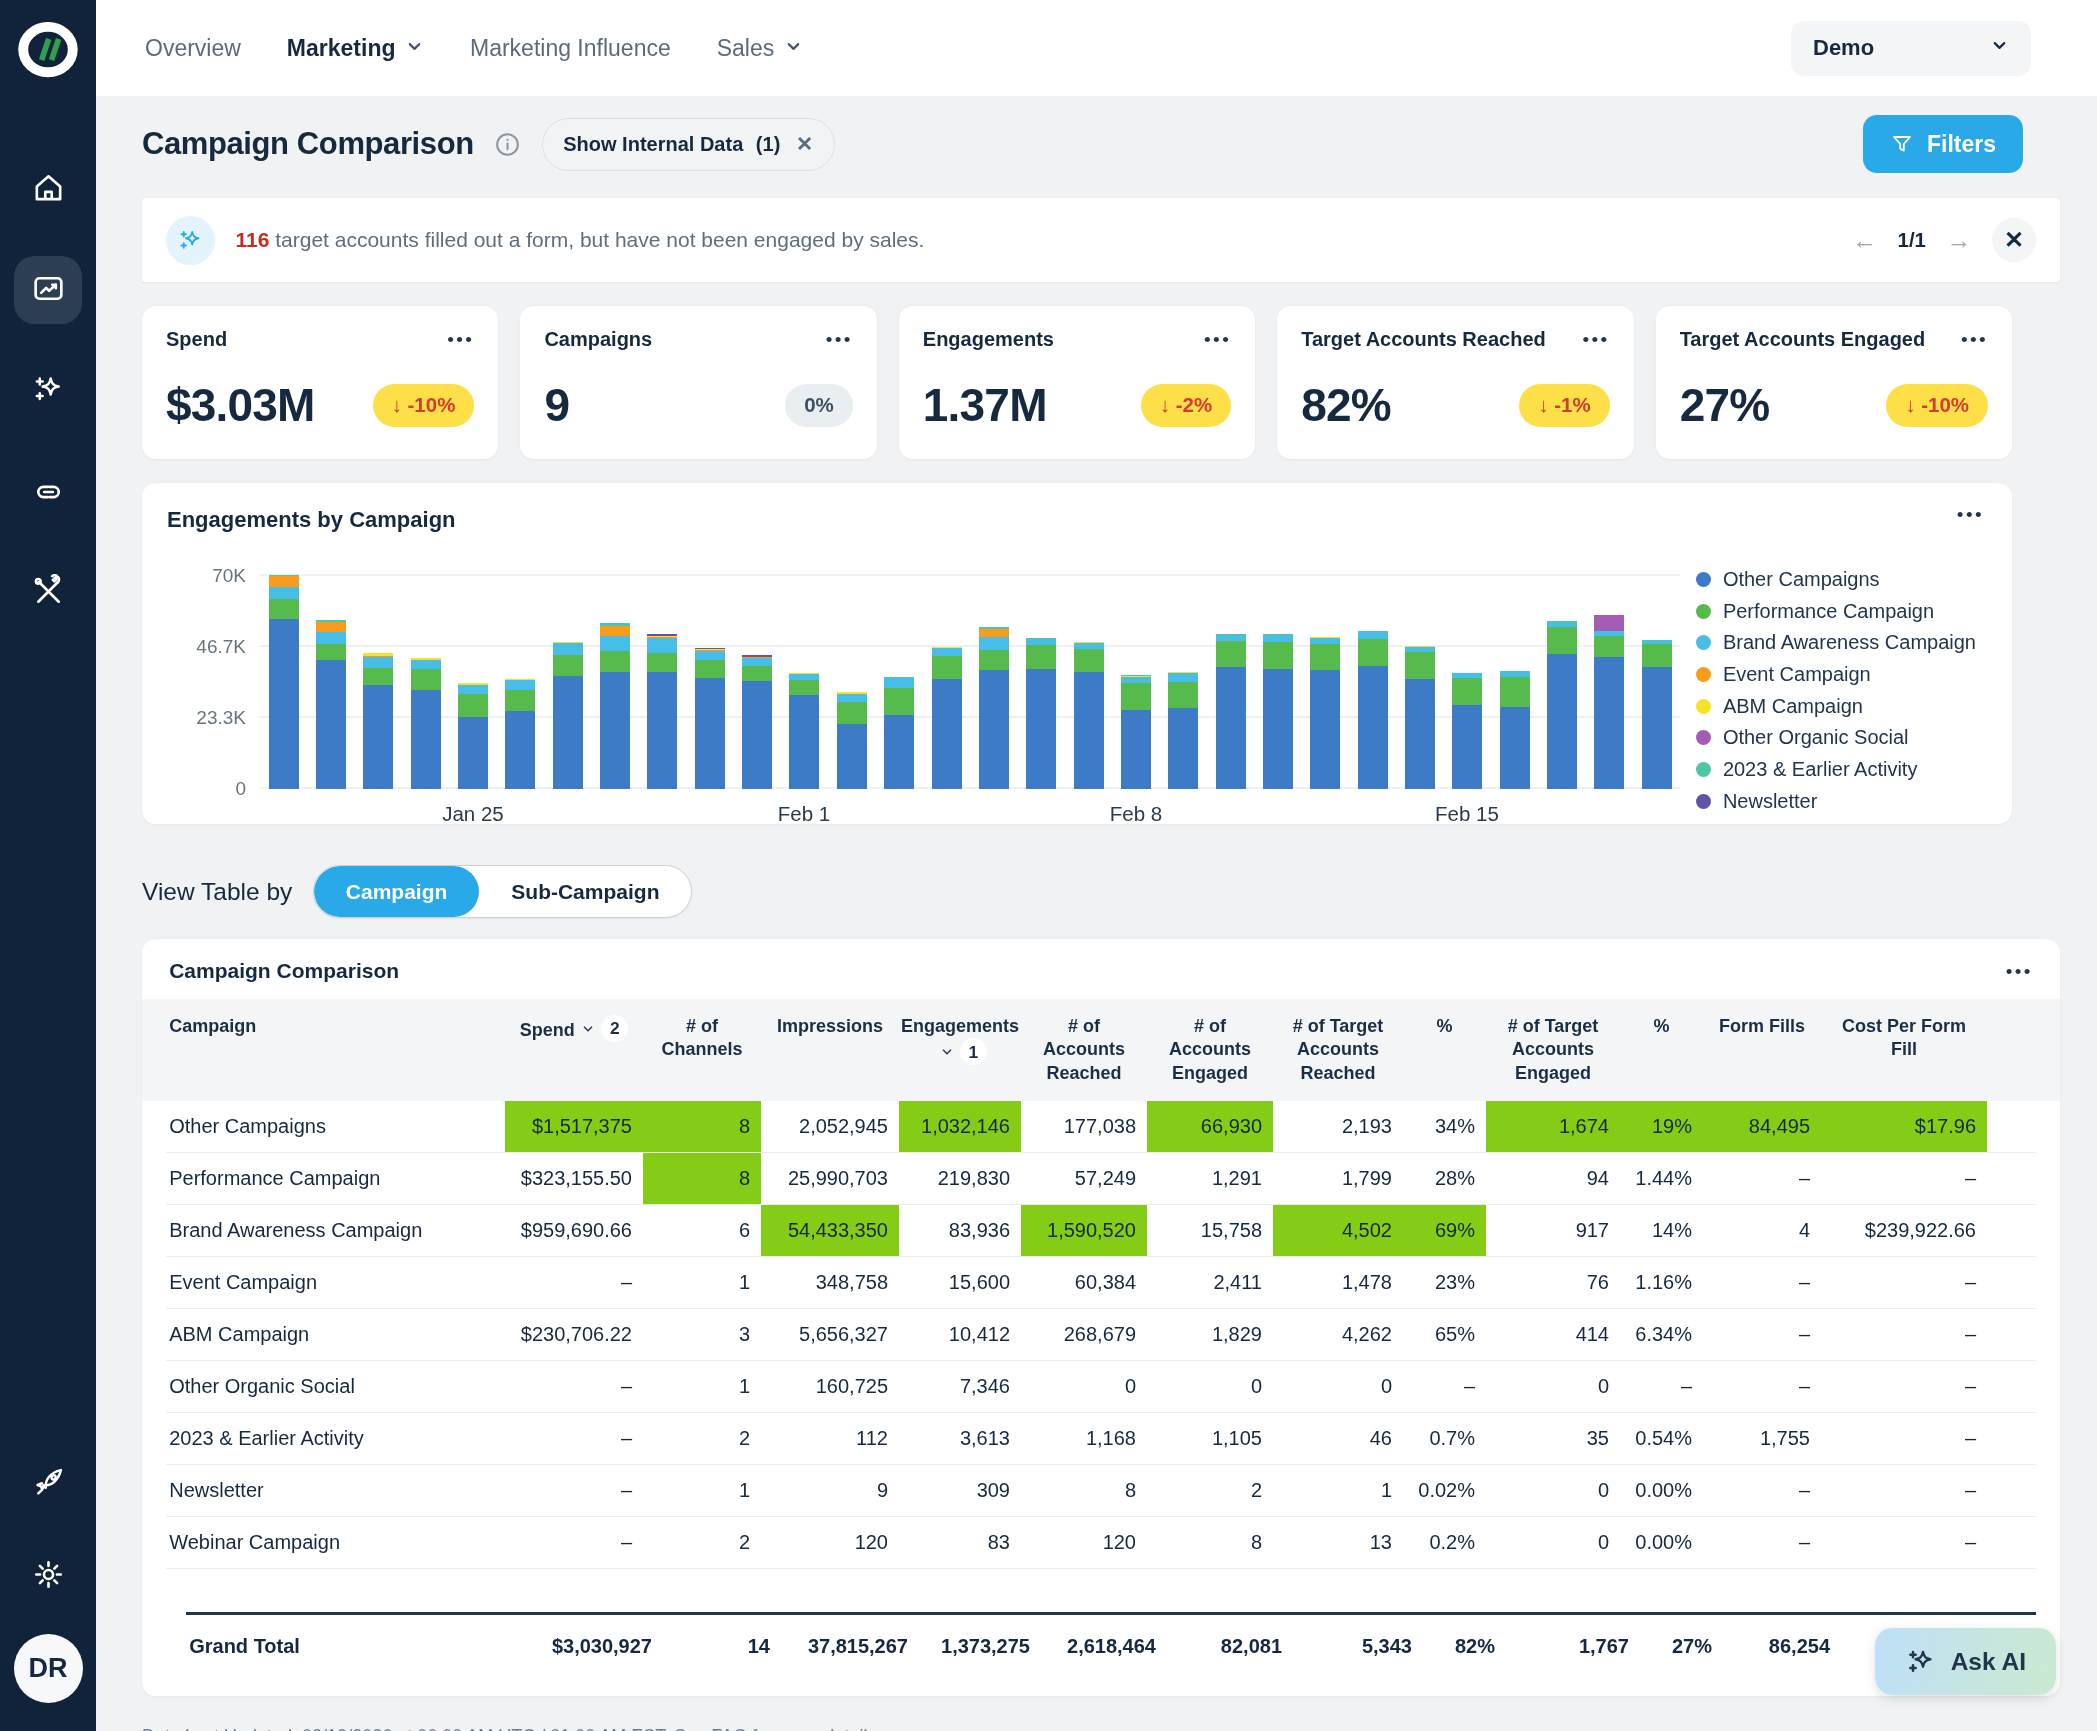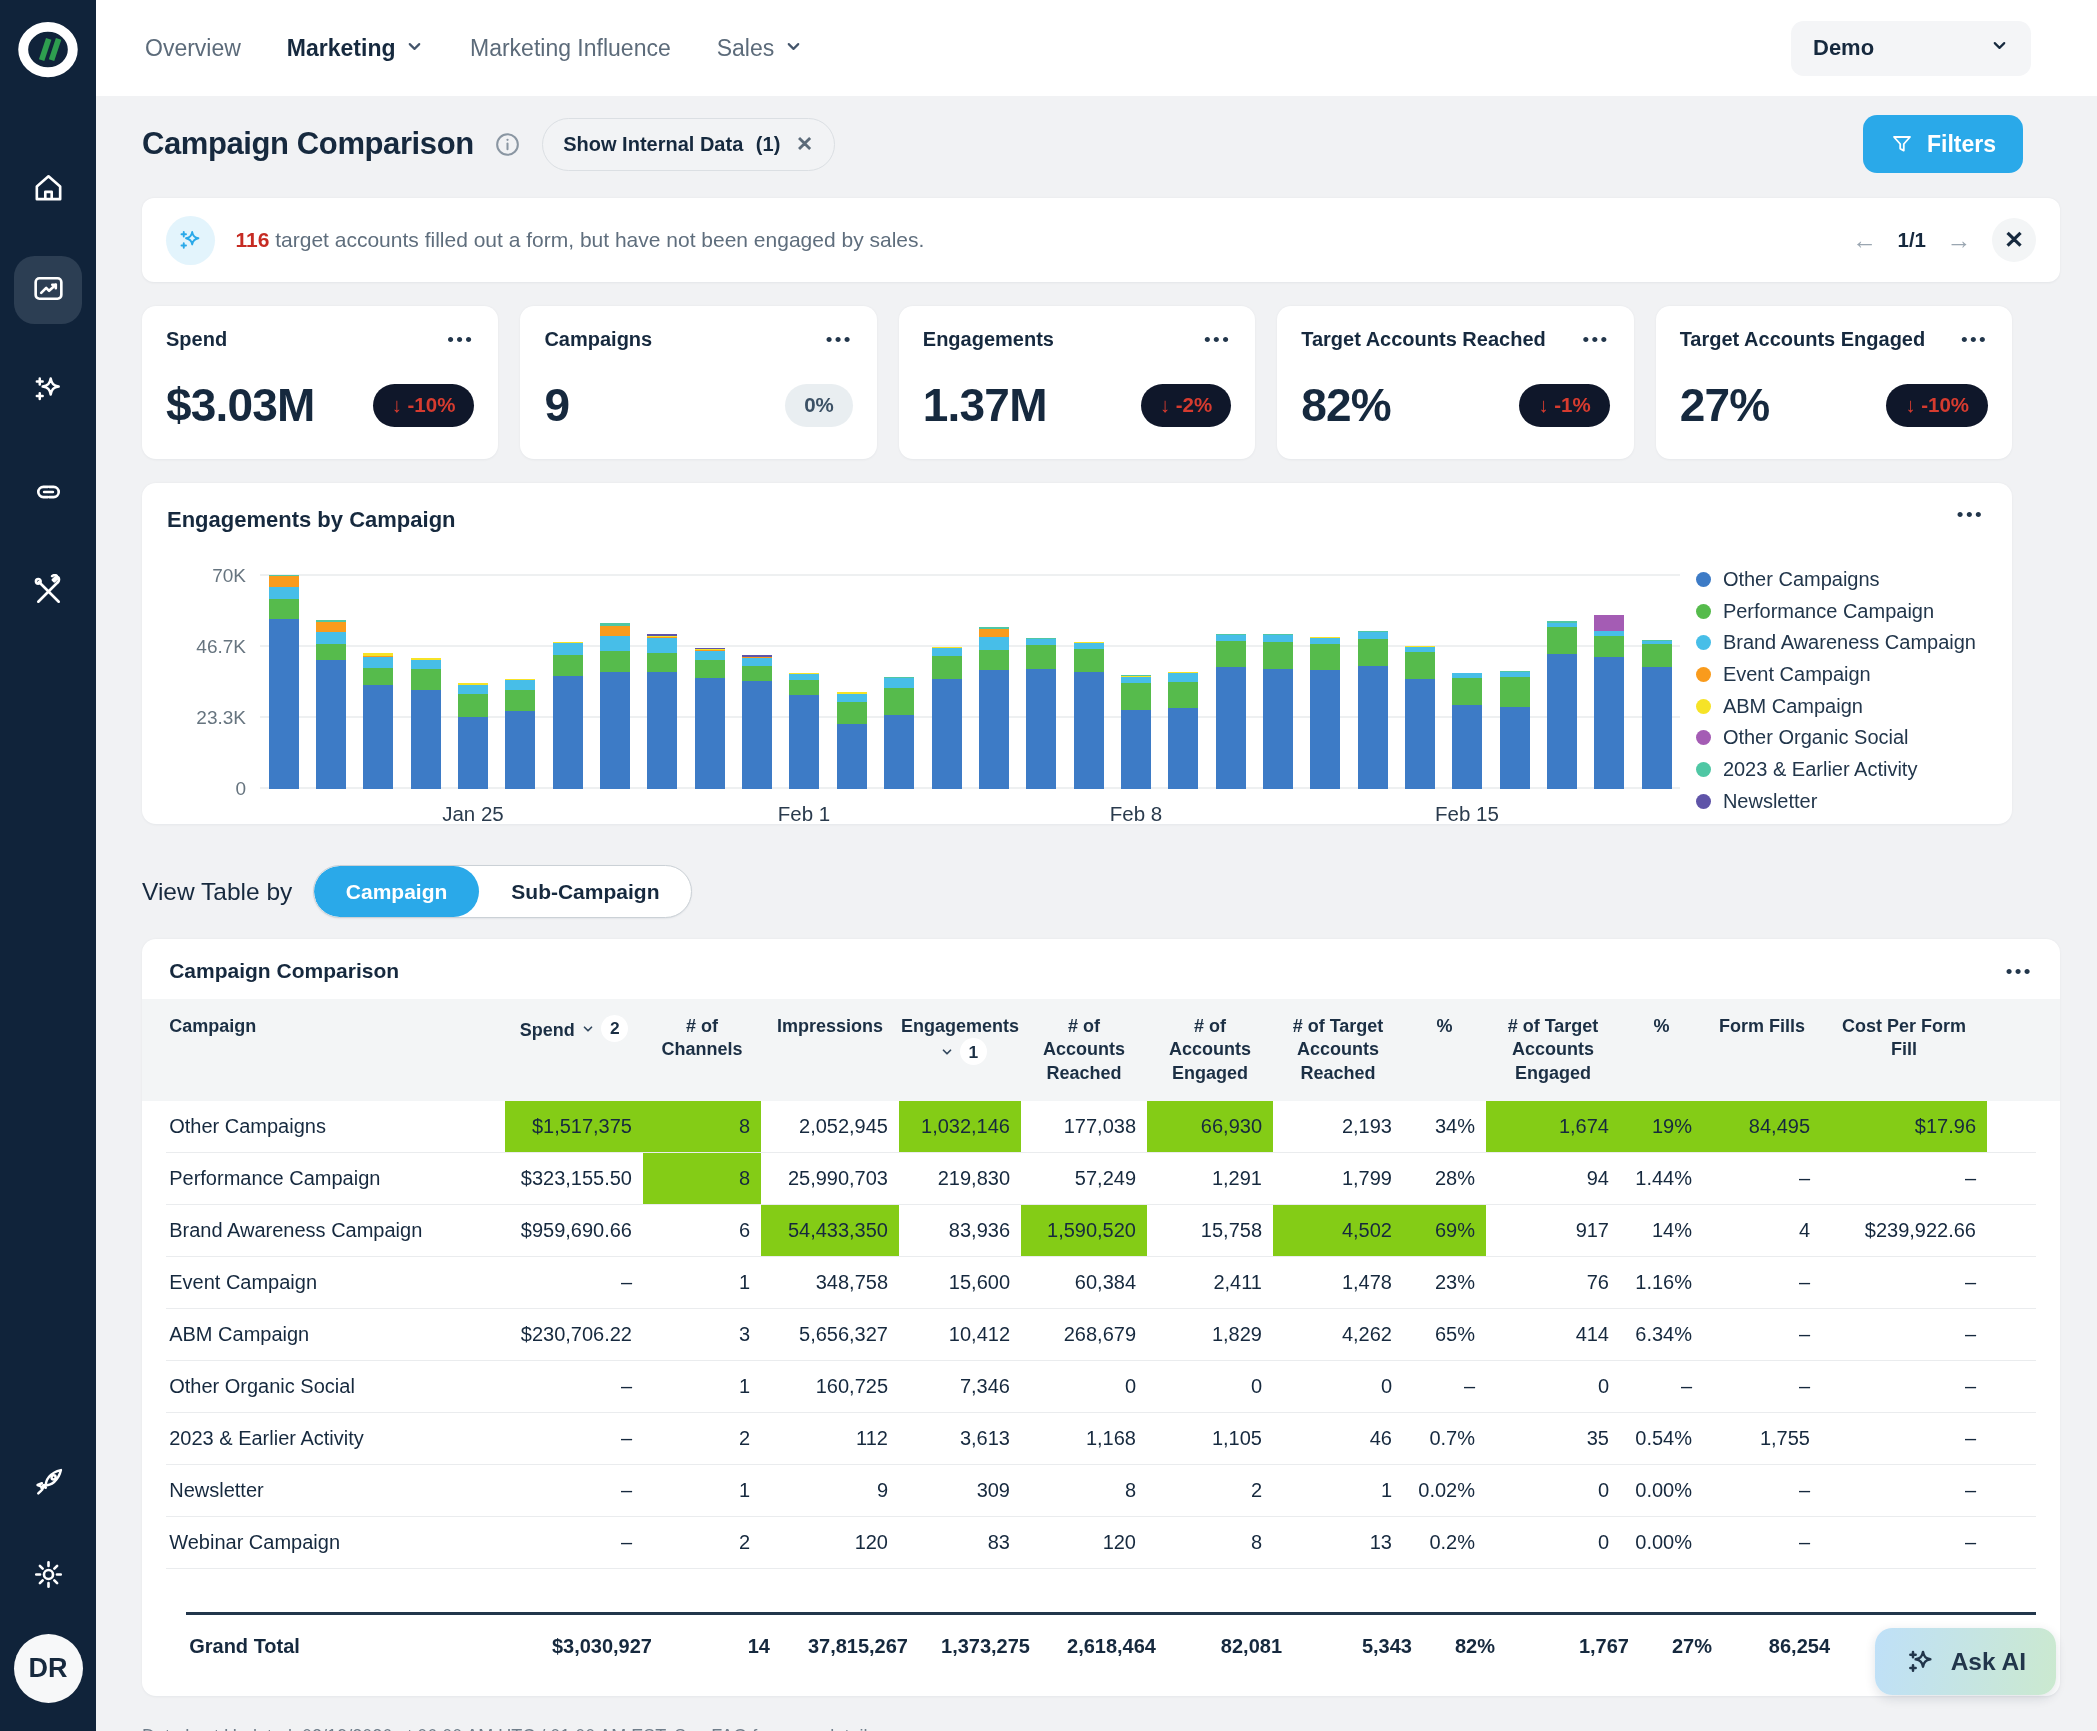--- a/index.html
+++ b/index.html
@@ -34,41 +34,41 @@
   .pill{height:51px;border:1.6px solid #DBDFE3;background:#F2F3F5;border-radius:27px;
     display:flex;align-items:center;gap:12.6px;padding:0 20.5px;font-size:20px;font-weight:600;cursor:pointer;}
   .pill svg.cal{width:24px;height:24px;}
   .pill .chev{width:17.4px;height:17.4px;color:#44556B;}
   .pill .x{font-size:20.5px;color:#5C6B7A;margin-left:3.2px;}
   .filters-btn{margin-left:auto;margin-right:85px;height:58px;background:#2AA9E9;border:none;border-radius:14px;
     color:#fff;font-size:23px;font-weight:700;display:flex;align-items:center;gap:12.6px;padding:0 27px;cursor:pointer;
     font-family:"Liberation Sans",sans-serif;}
   .filters-btn svg{width:24px;height:24px;}
   
-  .banner{margin-top:25px;height:84px;background:#fff;border-radius:12px;box-shadow:0 0.8px 2.4px rgba(16,36,58,.06);
+  .banner{margin-top:25px;height:84px;background:#fff;border-radius:3px;box-shadow:0 0.8px 2.4px rgba(16,36,58,.06);
     display:flex;align-items:center;padding:0 24px;}
   .banner-ic{width:49px;height:49px;border-radius:50%;background:#E3F4FC;display:flex;align-items:center;justify-content:center;}
   .banner-ic svg{width:27px;height:27px;}
   .banner-text{margin-left:20.5px;font-size:21px;color:#5F6E7D;}
   .banner-text b{color:#C62B23;font-weight:800;}
   .banner-ctrl{margin-left:auto;display:flex;align-items:center;gap:20.5px;}
   .banner-ctrl .arr{font-size:25px;color:#9AA6B1;cursor:pointer;}
   .banner-ctrl .pg{font-size:20.5px;font-weight:600;}
   .banner-close{width:44px;height:44px;border-radius:50%;background:#F3F5F6;display:flex;align-items:center;justify-content:center;
     font-size:24px;font-weight:700;cursor:pointer;}
   
   .kpis{margin-top:24px;display:flex;gap:22px;}
   .kpi{flex:1;background:#fff;border-radius:14px;box-shadow:0 0.8px 2.4px rgba(16,36,58,.05);padding:22px 24px 27px;}
   .kpi-top{display:flex;align-items:center;justify-content:space-between;}
   .kpi-label{font-size:20px;font-weight:700;}
   .dots{font-size:19px;letter-spacing:2.4px;color:#22364B;cursor:pointer;line-height:1;}
   .kpi-bottom{margin-top:27px;display:flex;align-items:center;justify-content:space-between;}
   .kpi-value{font-size:46px;font-weight:800;letter-spacing:-0.8px;}
   .badge{border-radius:788px;padding:9.5px 19px;font-size:20.5px;font-weight:700;display:flex;align-items:center;gap:6.3px;}
-  .badge.negative{background:#0f172a;color:#D63B2F;}
+  .badge.negative{background:#fde047;color:#D63B2F;}
   .badge.neutral{background:#E9EEF1;color:#3C5165;}
   
   .card{background:#fff;border-radius:14px;box-shadow:0 0.8px 2.4px rgba(16,36,58,.05);}
   .chart-card{margin-top:24px;height:341px;position:relative;padding:0;}
   .chart-title{position:absolute;left:25px;top:24px;font-size:22px;font-weight:800;}
   .chart-menu{position:absolute;right:28px;top:22px;}
   .plot{position:absolute;left:118px;top:93px;width:1420px;height:213px;}
   .gridline{position:absolute;left:0;right:0;height:1.6px;background:#EEF0F1;}
   .ylab{position:absolute;right:100%;margin-right:14px;transform:translateY(50%);font-size:19px;color:#66747F;white-space:nowrap;}
   .bar{position:absolute;bottom:0;width:30px;display:flex;flex-direction:column-reverse;cursor:pointer;}

